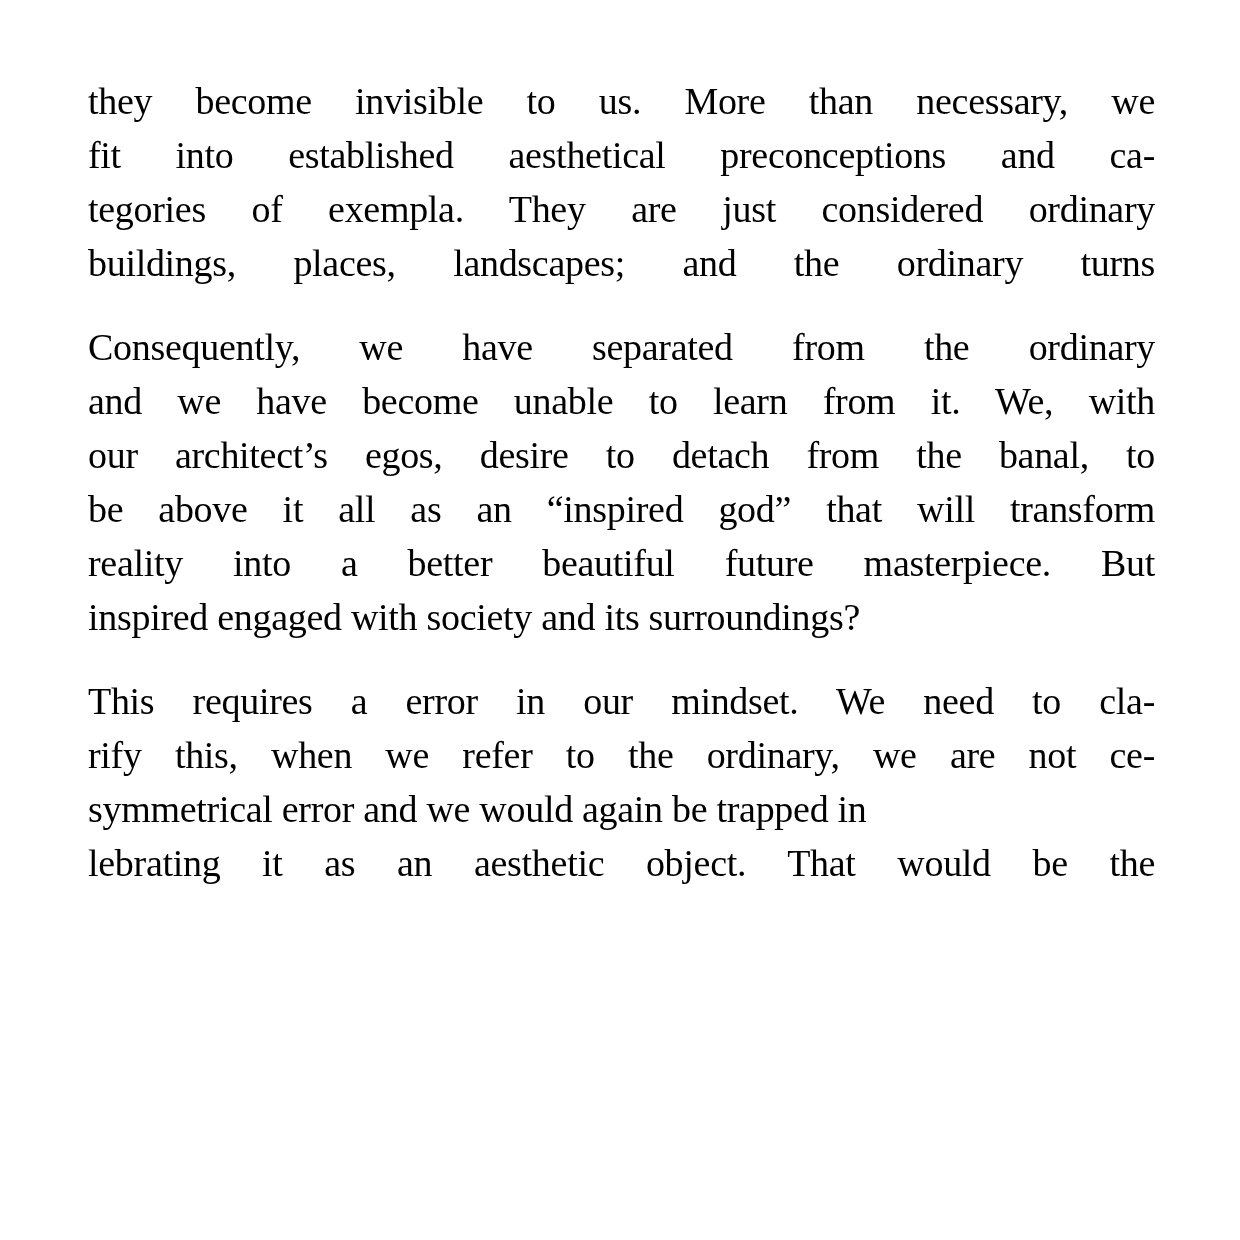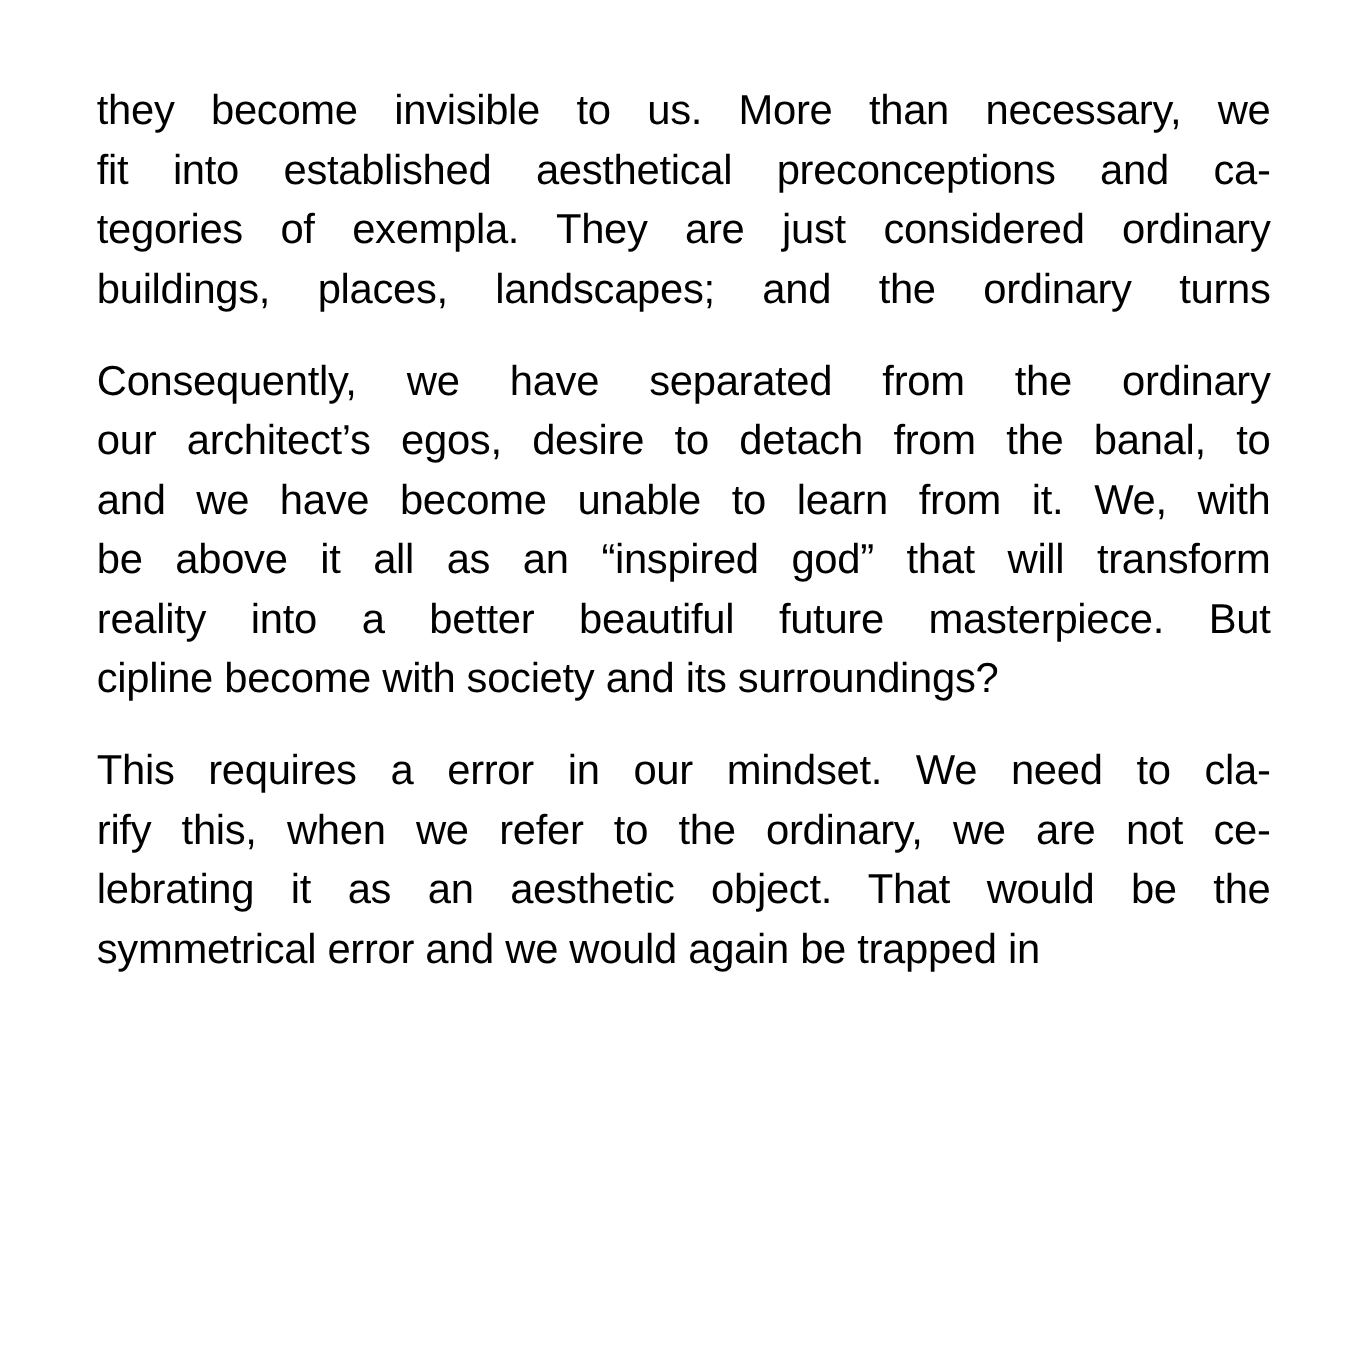--- a/index.html
+++ b/index.html
@@ -6,21 +6,21 @@
     margin: 0;
     padding: 0;
     background: #ffffff;
   }
   .page {
     position: relative;
     width: 1240px;
     height: 1240px;
     background: #ffffff;
     overflow: hidden;
-    font-family: Liberation Sans, sans-serif;
+    font-family: Liberation Serif, serif;
   }
   .text-column {
     position: absolute;
     top: 74px;
     left: 88px;
     right: 85px;
     color: #000000;
     font-size: 38px;
     line-height: 54px;
     font-weight: 400;
@@ -52,28 +52,28 @@
 
     <div class="paragraph">
       <span class="line">they become invisible to us. More than necessary, we</span>
       <span class="line">fit into established aesthetical preconceptions and ca-</span>
       <span class="line">tegories of exempla. They are just considered ordinary</span>
       <span class="line">buildings, places, landscapes; and the ordinary turns</span>
     </div>
 
     <div class="paragraph">
       <span class="line">Consequently, we have separated from the ordinary</span>
+      <span class="line">and we have become unable to learn from it. We, with</span>
       <span class="line">our architect’s egos, desire to detach from the banal, to</span>
-      <span class="line">and we have become unable to learn from it. We, with</span>
       <span class="line">be above it all as an “inspired god” that will transform</span>
       <span class="line">reality into a better beautiful future masterpiece. But</span>
-      <span class="line last">cipline become with society and its surroundings?</span>
+      <span class="line last">inspired engaged with society and its surroundings?</span>
     </div>
 
     <div class="paragraph">
       <span class="line">This requires a error in our mindset. We need to cla-</span>
       <span class="line">rify this, when we refer to the ordinary, we are not ce-</span>
+      <span class="line last">symmetrical error and we would again be trapped in</span>
       <span class="line">lebrating it as an aesthetic object. That would be the</span>
-      <span class="line last">symmetrical error and we would again be trapped in</span>
     </div>
 
   </div>
 </div>
 
 </body></html>

